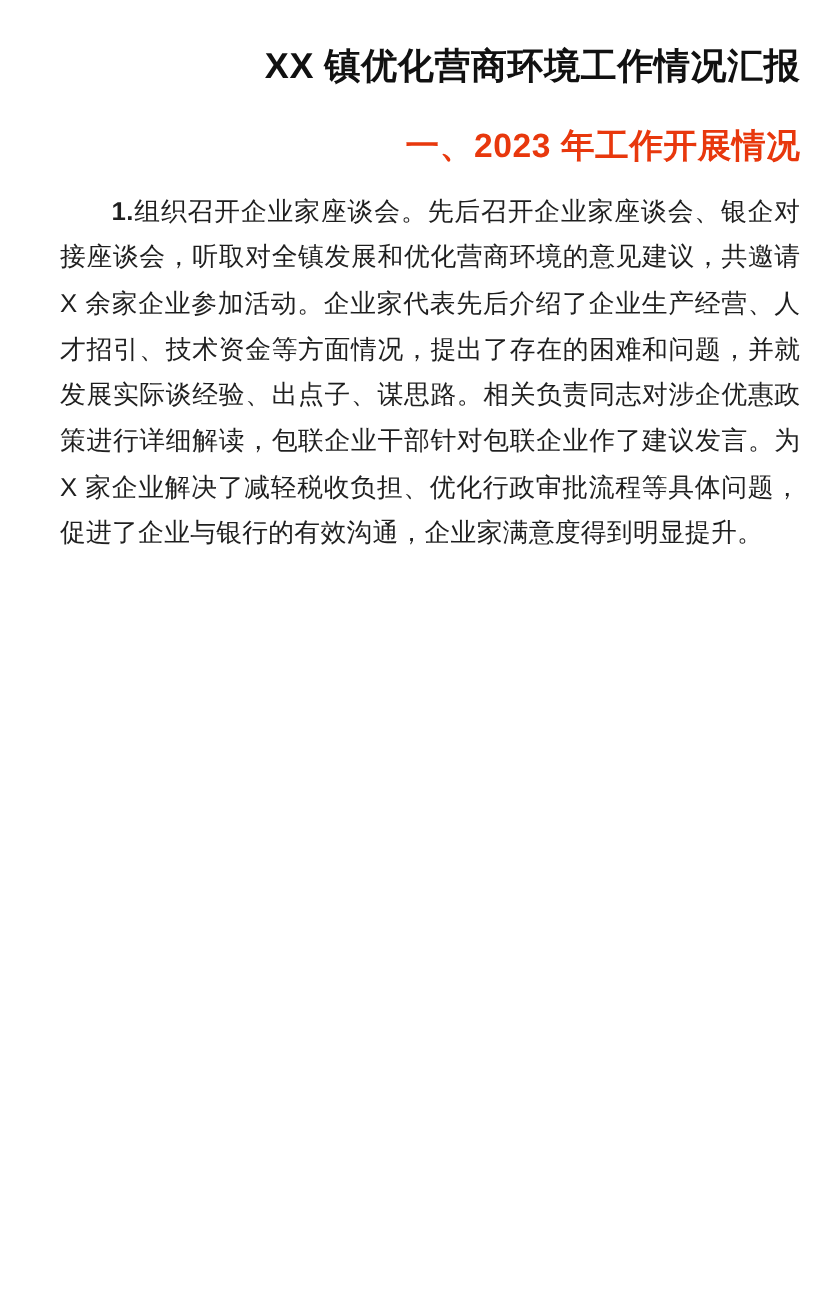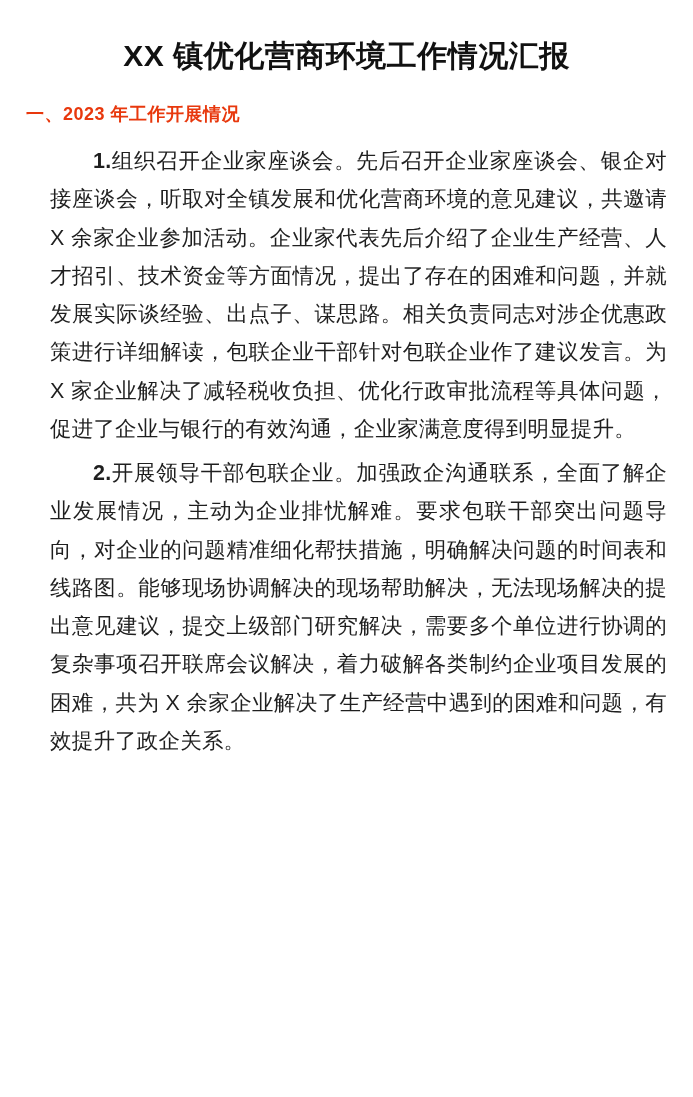--- a/index.html
+++ b/index.html
@@ -17,33 +17,34 @@
   .page {
     box-sizing: border-box;
     width: 693px;
     height: 1097px;
     padding: 28px 26px 10px 26px;
     background: #ffffff;
   }
   .doc-title {
     font-size: 30px;
     font-weight: bold;
-    text-align: center;
+    text-align: right;
     letter-spacing: 0.5px;
     color: #111111;
     margin: 8px 0 26px 0;
     line-height: 1.3;
   }
   .section-heading {
-    font-size: 18px;
+    font-size: 28px;
     font-weight: bold;
     color: #e8380d;
     margin: 0 0 14px 0;
     line-height: 1.5;
     letter-spacing: 0.5px;
+    text-align: right;
   }
   .para {
     font-size: 21.5px;
     line-height: 1.78;
     text-align: justify;
     text-justify: inter-ideograph;
     margin: 0 0 6px 0;
     color: #1f1f1f;
     letter-spacing: 0.2px;
   }
@@ -61,17 +62,14 @@
 <div class="page">
 
   <h1 class="doc-title">XX 镇优化营商环境工作情况汇报</h1>
 
   <h2 class="section-heading">一、2023 年工作开展情况</h2>
 
   <p class="para indent">
     <span class="lead">1.</span><span>组织召开企业家座谈会。先后召开企业家座谈会、银企对接座谈会，听取对全镇发展和优化营商环境的意见建议，共邀请 X 余家企业参加活动。企业家代表先后介绍了企业生产经营、人才招引、技术资金等方面情况，提出了存在的困难和问题，并就发展实际谈经验、出点子、谋思路。相关负责同志对涉企优惠政策进行详细解读，包联企业干部针对包联企业作了建议发言。为 X 家企业解决了减轻税收负担、优化行政审批流程等具体问题，促进了企业与银行的有效沟通，企业家满意度得到明显提升。</span>
   </p>
 
-  <p class="para indent">
-    <span class="lead">2.</span><span>开展领导干部包联企业。加强政企沟通联系，全面了解企业发展情况，主动为企业排忧解难。要求包联干部突出问题导向，对企业的问题精准细化帮扶措施，明确解决问题的时间表和线路图。能够现场协调解决的现场帮助解决，无法现场解决的提出意见建议，提交上级部门研究解决，需要多个单位进行协调的复杂事项召开联席会议解决，着力破解各类制约企业项目发展的困难，共为 X 余家企业解决了生产经营中遇到的困难和问题，有效提升了政企关系。</span>
-  </p>
 
 </div>
 
 </body></html>

